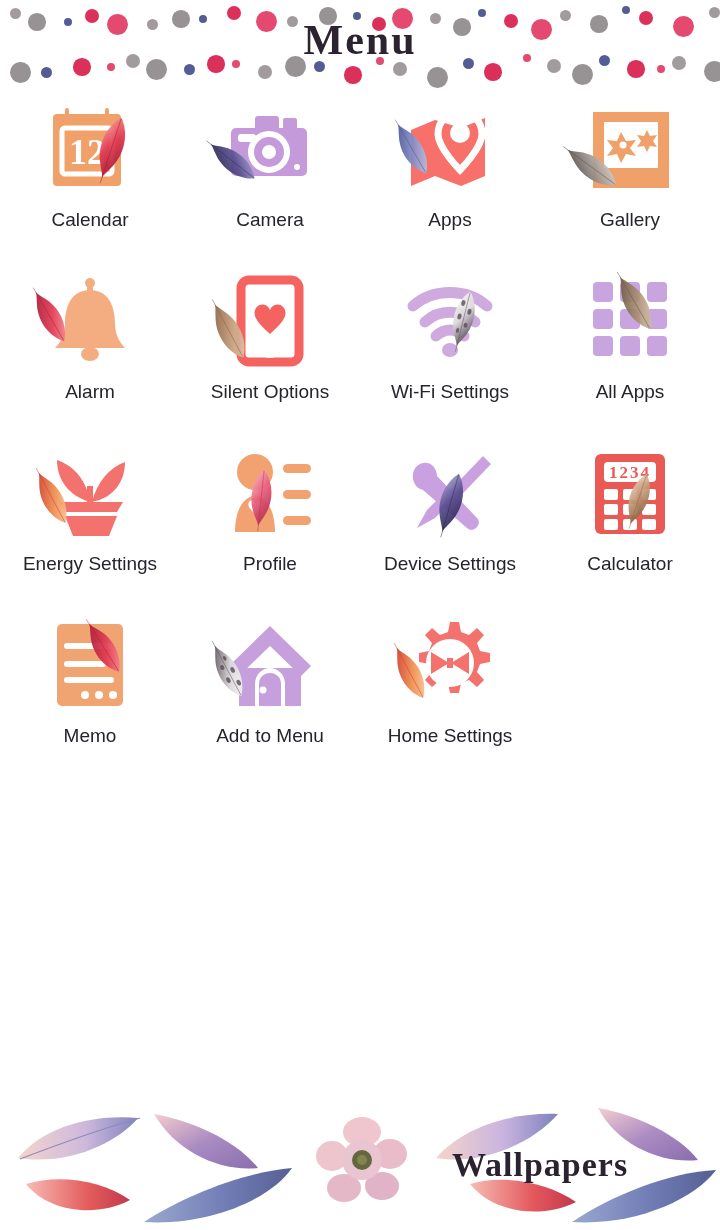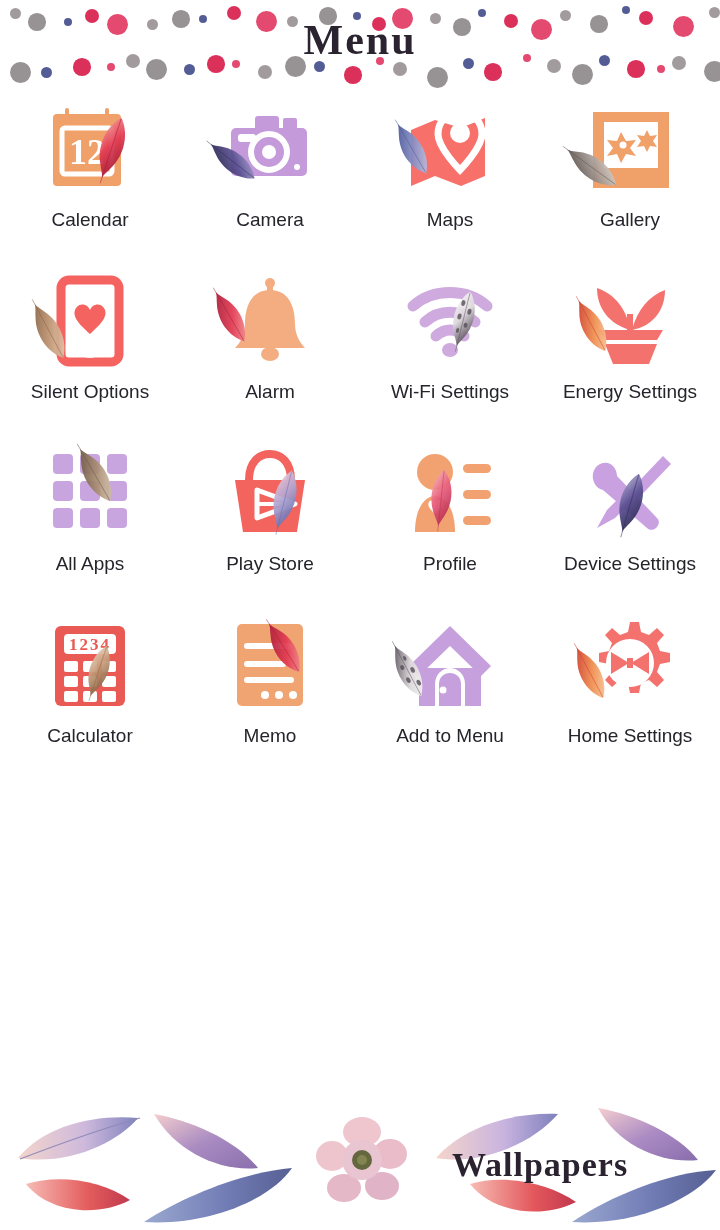--- a/index.html
+++ b/index.html
@@ -228,21 +228,21 @@
             <linearGradient id="fth2" x1="0" y1="0" x2="0.6" y2="1">
               <stop offset="0%" stop-color="#cfd3ea"></stop>
               <stop offset="52%" stop-color="#8a93c8"></stop>
               <stop offset="100%" stop-color="#4a5596"></stop>
             </linearGradient>
           </defs>
           <path d="M30 4 C52 28, 56 66, 40 96 C34 108, 31 112, 30 118 C29 112, 26 108, 20 96 C4 66, 8 28, 30 4 Z" fill="url(#fth2)" opacity="0.93"></path>
           <path d="M30 6 L30 128" stroke="#4a5596" stroke-width="1.2" fill="none" opacity=".75"></path>
         </svg>
       </div>
-      <div class="app-label">Maps</div>
+      <div class="app-label">Apps</div>
     </div>
     <div class="app-cell">
       <div class="icon-wrap">
         <svg width="90" height="96" viewBox="0 0 90 96">
       <rect x="8" y="10" width="76" height="76" fill="#f0a069"></rect>
       <rect x="19" y="20" width="54" height="46" fill="#fff"></rect>
       <path d="M36 30 l5 9 10 -1 -6 8 6 8 -10 -2 -5 9 -4 -9 -10 2 6 -8 -6 -8 10 1 Z" fill="#f0a069"></path>
       <circle cx="38" cy="43" r="3.5" fill="#fff"></circle>
       <path d="M62 28 l3 6 7 -1 -4 6 4 6 -7 -1 -3 6 -3 -6 -7 1 4 -6 -4 -6 7 1 Z" fill="#f0a069"></path>
         </svg>
@@ -256,60 +256,60 @@
           </defs>
           <path d="M30 4 C52 28, 56 66, 40 96 C34 108, 31 112, 30 118 C29 112, 26 108, 20 96 C4 66, 8 28, 30 4 Z" fill="url(#fth3)" opacity="0.93"></path>
           <path d="M30 6 L30 128" stroke="#5d544f" stroke-width="1.2" fill="none" opacity=".75"></path>
         </svg>
       </div>
       <div class="app-label">Gallery</div>
     </div>
     <div class="app-cell">
       <div class="icon-wrap">
         <svg width="90" height="96" viewBox="0 0 90 96">
+      <path d="M45 10 v8" stroke="#f4ad80" stroke-width="6" stroke-linecap="round"></path>
+      <circle cx="45" cy="9" r="5" fill="#f4ad80"></circle>
+      <path d="M45 16 C62 16, 70 30, 70 50 C70 62, 76 70, 80 74 H10 C14 70, 20 62, 20 50 C20 30, 28 16, 45 16 Z" fill="#f4ad80"></path>
+      <ellipse cx="45" cy="80" rx="9" ry="7" fill="#f4ad80"></ellipse>
+        </svg>
+        <svg width="30" height="70" viewBox="0 0 60 130" style="position: absolute; left: -4px; top: 10px; transform: rotate(150deg); overflow: visible;">
+          <defs>
+            <linearGradient id="fth5" x1="0" y1="0" x2="0.6" y2="1">
+              <stop offset="0%" stop-color="#f6a9a4"></stop>
+              <stop offset="52%" stop-color="#e23a52"></stop>
+              <stop offset="100%" stop-color="#a91c38"></stop>
+            </linearGradient>
+          </defs>
+          <path d="M30 4 C52 28, 56 66, 40 96 C34 108, 31 112, 30 118 C29 112, 26 108, 20 96 C4 66, 8 28, 30 4 Z" fill="url(#fth5)" opacity="0.93"></path>
+          <path d="M30 6 L30 128" stroke="#a91c38" stroke-width="1.2" fill="none" opacity=".75"></path>
+        </svg>
+      </div>
+      <div class="app-label">Alarm</div>
+    </div>
+    <div class="app-cell">
+      <div class="icon-wrap">
+        <svg width="90" height="96" viewBox="0 0 90 96">
       <rect x="16" y="6" width="58" height="82" rx="8" fill="none" stroke="#f4635f" stroke-width="9"></rect>
       <rect x="25" y="17" width="40" height="54" fill="#fff"></rect>
       <ellipse cx="45" cy="79" rx="9" ry="5" fill="#fff"></ellipse>
       <path d="M45 60 C34 50, 26 42, 31 34 C35 28, 43 30, 45 36 C47 30, 55 28, 59 34 C64 42, 56 50, 45 60 Z" fill="#f4635f"></path>
         </svg>
         <svg width="32" height="74" viewBox="0 0 60 130" style="position: absolute; left: -6px; top: 22px; transform: rotate(152deg); overflow: visible;">
           <defs>
             <linearGradient id="fth4" x1="0" y1="0" x2="0.6" y2="1">
               <stop offset="0%" stop-color="#f0dbc6"></stop>
               <stop offset="52%" stop-color="#c49a78"></stop>
               <stop offset="100%" stop-color="#8a6444"></stop>
             </linearGradient>
           </defs>
           <path d="M30 4 C52 28, 56 66, 40 96 C34 108, 31 112, 30 118 C29 112, 26 108, 20 96 C4 66, 8 28, 30 4 Z" fill="url(#fth4)" opacity="0.93"></path>
           <path d="M30 6 L30 128" stroke="#8a6444" stroke-width="1.2" fill="none" opacity=".75"></path>
         </svg>
       </div>
       <div class="app-label">Silent Options</div>
-    </div>
-    <div class="app-cell">
-      <div class="icon-wrap">
-        <svg width="90" height="96" viewBox="0 0 90 96">
-      <path d="M45 10 v8" stroke="#f4ad80" stroke-width="6" stroke-linecap="round"></path>
-      <circle cx="45" cy="9" r="5" fill="#f4ad80"></circle>
-      <path d="M45 16 C62 16, 70 30, 70 50 C70 62, 76 70, 80 74 H10 C14 70, 20 62, 20 50 C20 30, 28 16, 45 16 Z" fill="#f4ad80"></path>
-      <ellipse cx="45" cy="80" rx="9" ry="7" fill="#f4ad80"></ellipse>
-        </svg>
-        <svg width="30" height="70" viewBox="0 0 60 130" style="position: absolute; left: -4px; top: 10px; transform: rotate(150deg); overflow: visible;">
-          <defs>
-            <linearGradient id="fth5" x1="0" y1="0" x2="0.6" y2="1">
-              <stop offset="0%" stop-color="#f6a9a4"></stop>
-              <stop offset="52%" stop-color="#e23a52"></stop>
-              <stop offset="100%" stop-color="#a91c38"></stop>
-            </linearGradient>
-          </defs>
-          <path d="M30 4 C52 28, 56 66, 40 96 C34 108, 31 112, 30 118 C29 112, 26 108, 20 96 C4 66, 8 28, 30 4 Z" fill="url(#fth5)" opacity="0.93"></path>
-          <path d="M30 6 L30 128" stroke="#a91c38" stroke-width="1.2" fill="none" opacity=".75"></path>
-        </svg>
-      </div>
-      <div class="app-label">Alarm</div>
     </div>
     <div class="app-cell">
       <div class="icon-wrap">
         <svg width="90" height="96" viewBox="0 0 90 96">
       <path d="M8 32 C28 14, 62 14, 82 32" stroke="#ceaade" stroke-width="11" fill="none" stroke-linecap="round"></path>
       <path d="M20 48 C34 35, 56 35, 70 48" stroke="#ceaade" stroke-width="11" fill="none" stroke-linecap="round"></path>
       <path d="M31 62 C40 54, 50 54, 59 62" stroke="#ceaade" stroke-width="11" fill="none" stroke-linecap="round"></path>
       <ellipse cx="45" cy="76" rx="8" ry="7" fill="#ceaade"></ellipse>
         </svg>
         <svg width="30" height="74" viewBox="0 0 60 130" style="position: absolute; left: 50px; top: 14px; transform: rotate(14deg); overflow: visible;">
@@ -325,43 +325,20 @@
           <g fill="#564e58" opacity=".8">
             <ellipse cx="22" cy="30" rx="4" ry="6"></ellipse>
             <ellipse cx="38" cy="44" rx="4" ry="6"></ellipse>
             <ellipse cx="21" cy="58" rx="4" ry="6"></ellipse>
             <ellipse cx="37" cy="72" rx="4" ry="5"></ellipse>
             <ellipse cx="24" cy="86" rx="3" ry="5"></ellipse>
           </g>
         </svg>
       </div>
       <div class="app-label">Wi-Fi Settings</div>
-    </div>
-    <div class="app-cell">
-      <div class="icon-wrap">
-        <svg width="90" height="96" viewBox="0 0 90 96">
-      <path d="M45 56 C42 36, 30 20, 12 14 C12 34, 24 50, 45 56 Z" fill="#f4726e"></path>
-      <path d="M47 56 C52 36, 64 22, 80 16 C80 36, 68 52, 47 56 Z" fill="#f4726e"></path>
-      <path d="M45 58 V40" stroke="#f4726e" stroke-width="6"></path>
-      <path d="M14 56 H78 L72 66 H20 Z" fill="#f4726e"></path>
-      <path d="M20 70 H72 L64 90 H28 Z" fill="#f4726e"></path>
-        </svg>
-        <svg width="30" height="72" viewBox="0 0 60 130" style="position: absolute; left: -2px; top: 18px; transform: rotate(152deg); overflow: visible;">
-          <defs>
-            <linearGradient id="fth7" x1="0" y1="0" x2="0.6" y2="1">
-              <stop offset="0%" stop-color="#fbd9b6"></stop>
-              <stop offset="52%" stop-color="#ef8e4e"></stop>
-              <stop offset="100%" stop-color="#cf3c2e"></stop>
-            </linearGradient>
-          </defs>
-          <path d="M30 4 C52 28, 56 66, 40 96 C34 108, 31 112, 30 118 C29 112, 26 108, 20 96 C4 66, 8 28, 30 4 Z" fill="url(#fth7)" opacity="0.93"></path>
-          <path d="M30 6 L30 128" stroke="#cf3c2e" stroke-width="1.2" fill="none" opacity=".75"></path>
-        </svg>
-      </div>
-      <div class="app-label">Energy Settings</div>
     </div>
     <div class="app-cell">
       <div class="icon-wrap">
         <svg width="90" height="96" viewBox="0 0 90 96">
       <g fill="#c9a5e0">
         <rect x="8" y="8" width="20" height="20" rx="4"></rect>
         <rect x="35" y="8" width="20" height="20" rx="4"></rect>
         <rect x="62" y="8" width="20" height="20" rx="4"></rect>
         <rect x="8" y="35" width="20" height="20" rx="4"></rect>
         <rect x="35" y="35" width="20" height="20" rx="4"></rect>
@@ -381,38 +358,39 @@
           </defs>
           <path d="M30 4 C52 28, 56 66, 40 96 C34 108, 31 112, 30 118 C29 112, 26 108, 20 96 C4 66, 8 28, 30 4 Z" fill="url(#fth8)" opacity="0.93"></path>
           <path d="M30 6 L30 128" stroke="#6c5845" stroke-width="1.2" fill="none" opacity=".75"></path>
         </svg>
       </div>
       <div class="app-label">All Apps</div>
     </div>
     <div class="app-cell">
       <div class="icon-wrap">
         <svg width="90" height="96" viewBox="0 0 90 96">
-      <path d="M24 34 C24 16, 34 8, 45 8 C56 8, 66 16, 66 34" fill="none" stroke="#f4645e" stroke-width="8"></path>
-      <path d="M10 34 H80 L72 86 H18 Z" fill="#f4645e"></path>
-      <path d="M32 44 L70 58 L32 72 Z" fill="none" stroke="#fff" stroke-width="5" stroke-linejoin="round"></path>
-      <path d="M33 58 H66" stroke="#fff" stroke-width="4"></path>
-        </svg>
-        <svg width="32" height="72" viewBox="0 0 60 130" style="position: absolute; left: 50px; top: 24px; transform: rotate(14deg); overflow: visible;">
-          <defs>
-            <linearGradient id="fth9" x1="0" y1="0" x2="0.6" y2="1">
-              <stop offset="0%" stop-color="#f7ccd6"></stop>
-              <stop offset="52%" stop-color="#b0a5d2"></stop>
-              <stop offset="100%" stop-color="#6a6fae"></stop>
-            </linearGradient>
-          </defs>
-          <path d="M30 4 C52 28, 56 66, 40 96 C34 108, 31 112, 30 118 C29 112, 26 108, 20 96 C4 66, 8 28, 30 4 Z" fill="url(#fth9)" opacity="0.93"></path>
-          <path d="M30 6 L30 128" stroke="#6a6fae" stroke-width="1.2" fill="none" opacity=".75"></path>
-        </svg>
-      </div>
-      <div class="app-label">Play Store</div>
+      <path d="M45 56 C42 36, 30 20, 12 14 C12 34, 24 50, 45 56 Z" fill="#f4726e"></path>
+      <path d="M47 56 C52 36, 64 22, 80 16 C80 36, 68 52, 47 56 Z" fill="#f4726e"></path>
+      <path d="M45 58 V40" stroke="#f4726e" stroke-width="6"></path>
+      <path d="M14 56 H78 L72 66 H20 Z" fill="#f4726e"></path>
+      <path d="M20 70 H72 L64 90 H28 Z" fill="#f4726e"></path>
+        </svg>
+        <svg width="30" height="72" viewBox="0 0 60 130" style="position: absolute; left: -2px; top: 18px; transform: rotate(152deg); overflow: visible;">
+          <defs>
+            <linearGradient id="fth7" x1="0" y1="0" x2="0.6" y2="1">
+              <stop offset="0%" stop-color="#fbd9b6"></stop>
+              <stop offset="52%" stop-color="#ef8e4e"></stop>
+              <stop offset="100%" stop-color="#cf3c2e"></stop>
+            </linearGradient>
+          </defs>
+          <path d="M30 4 C52 28, 56 66, 40 96 C34 108, 31 112, 30 118 C29 112, 26 108, 20 96 C4 66, 8 28, 30 4 Z" fill="url(#fth7)" opacity="0.93"></path>
+          <path d="M30 6 L30 128" stroke="#cf3c2e" stroke-width="1.2" fill="none" opacity=".75"></path>
+        </svg>
+      </div>
+      <div class="app-label">Energy Settings</div>
     </div>
     <div class="app-cell">
       <div class="icon-wrap">
         <svg width="90" height="96" viewBox="0 0 90 96">
       <circle cx="30" cy="26" r="18" fill="#f2a271"></circle>
       <path d="M10 86 C10 62, 20 50, 30 50 C40 50, 50 62, 50 86 Z" fill="#f2a271"></path>
       <path d="M30 68 C25 63, 22 60, 24 56 C26 53, 30 55, 30 58 C30 55, 34 53, 36 56 C38 60, 35 63, 30 68 Z" fill="#fff"></path>
       <rect x="58" y="18" width="28" height="9" rx="4.5" fill="#f2a271"></rect>
       <rect x="58" y="44" width="28" height="9" rx="4.5" fill="#f2a271"></rect>
       <rect x="58" y="70" width="28" height="9" rx="4.5" fill="#f2a271"></rect>

